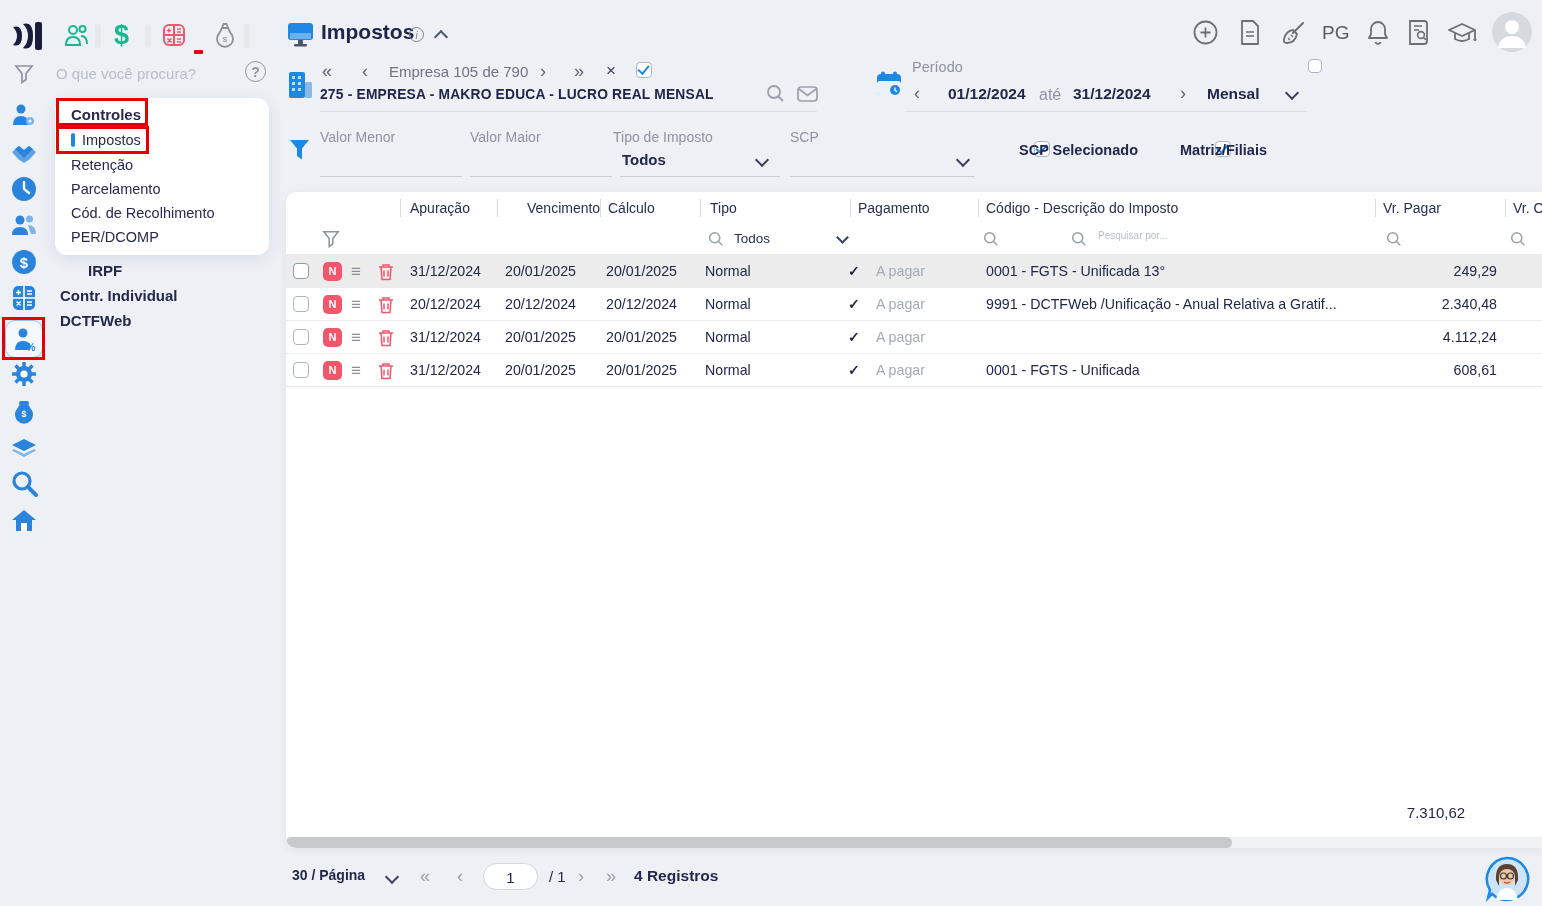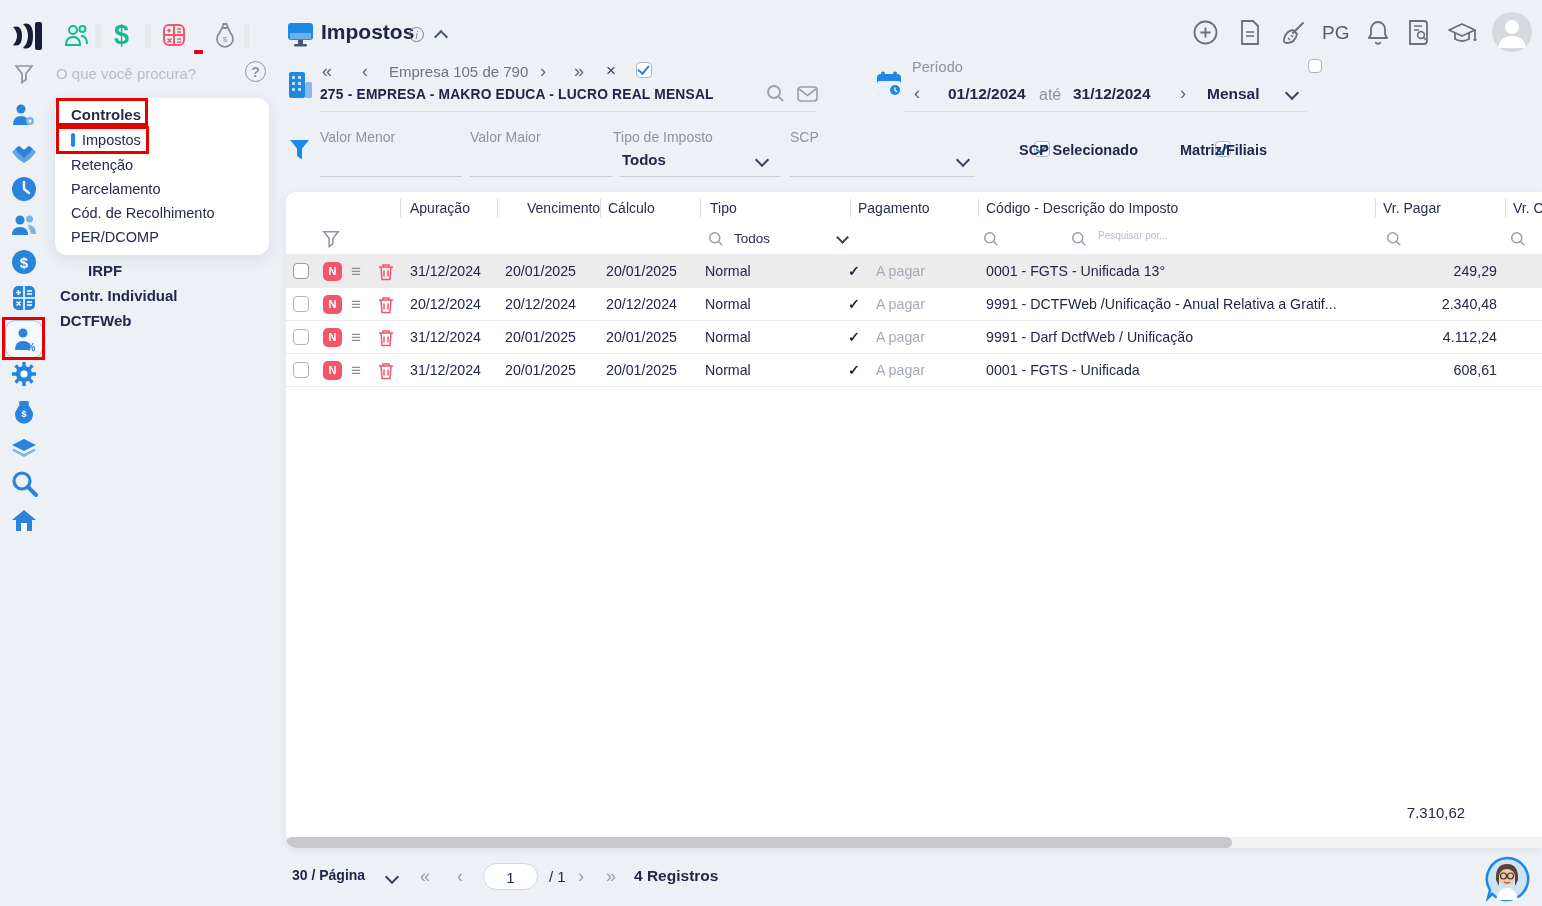--- a/index.html
+++ b/index.html
@@ -373,21 +373,20 @@
       <span class="hmb">≡</span>
       <svg class="rtrash" width="16" height="18" viewBox="0 0 16 18">
           <path d="M1 4 h14 M5 4 V2 h6 v2 M3 4 l1 12.5 h8 L13 4 M6 7.5 v6 M10 7.5 v6" fill="none" stroke="#f2566b" stroke-width="1.5"></path>
         </svg>
       <span class="cell c-apur">31/12/2024</span>
       <span class="cell c-venc">20/01/2025</span>
       <span class="cell c-calc">20/01/2025</span>
       <span class="cell c-tipo">Normal</span>
       <span class="cell pgchk">✓</span>
       <span class="cell c-pgtxt">A pagar</span>
-      <span class="cell c-cod">9991 - Darf DctfWeb / Unificação</span>
       <span class="cell c-vr">4.112,24</span>
     </div>
 
     <div class="trow" style="top:162px;">
       <span class="cb rowcb"></span>
       <span class="nbadge">N</span>
       <span class="hmb">≡</span>
       <svg class="rtrash" width="16" height="18" viewBox="0 0 16 18">
           <path d="M1 4 h14 M5 4 V2 h6 v2 M3 4 l1 12.5 h8 L13 4 M6 7.5 v6 M10 7.5 v6" fill="none" stroke="#f2566b" stroke-width="1.5"></path>
         </svg>

